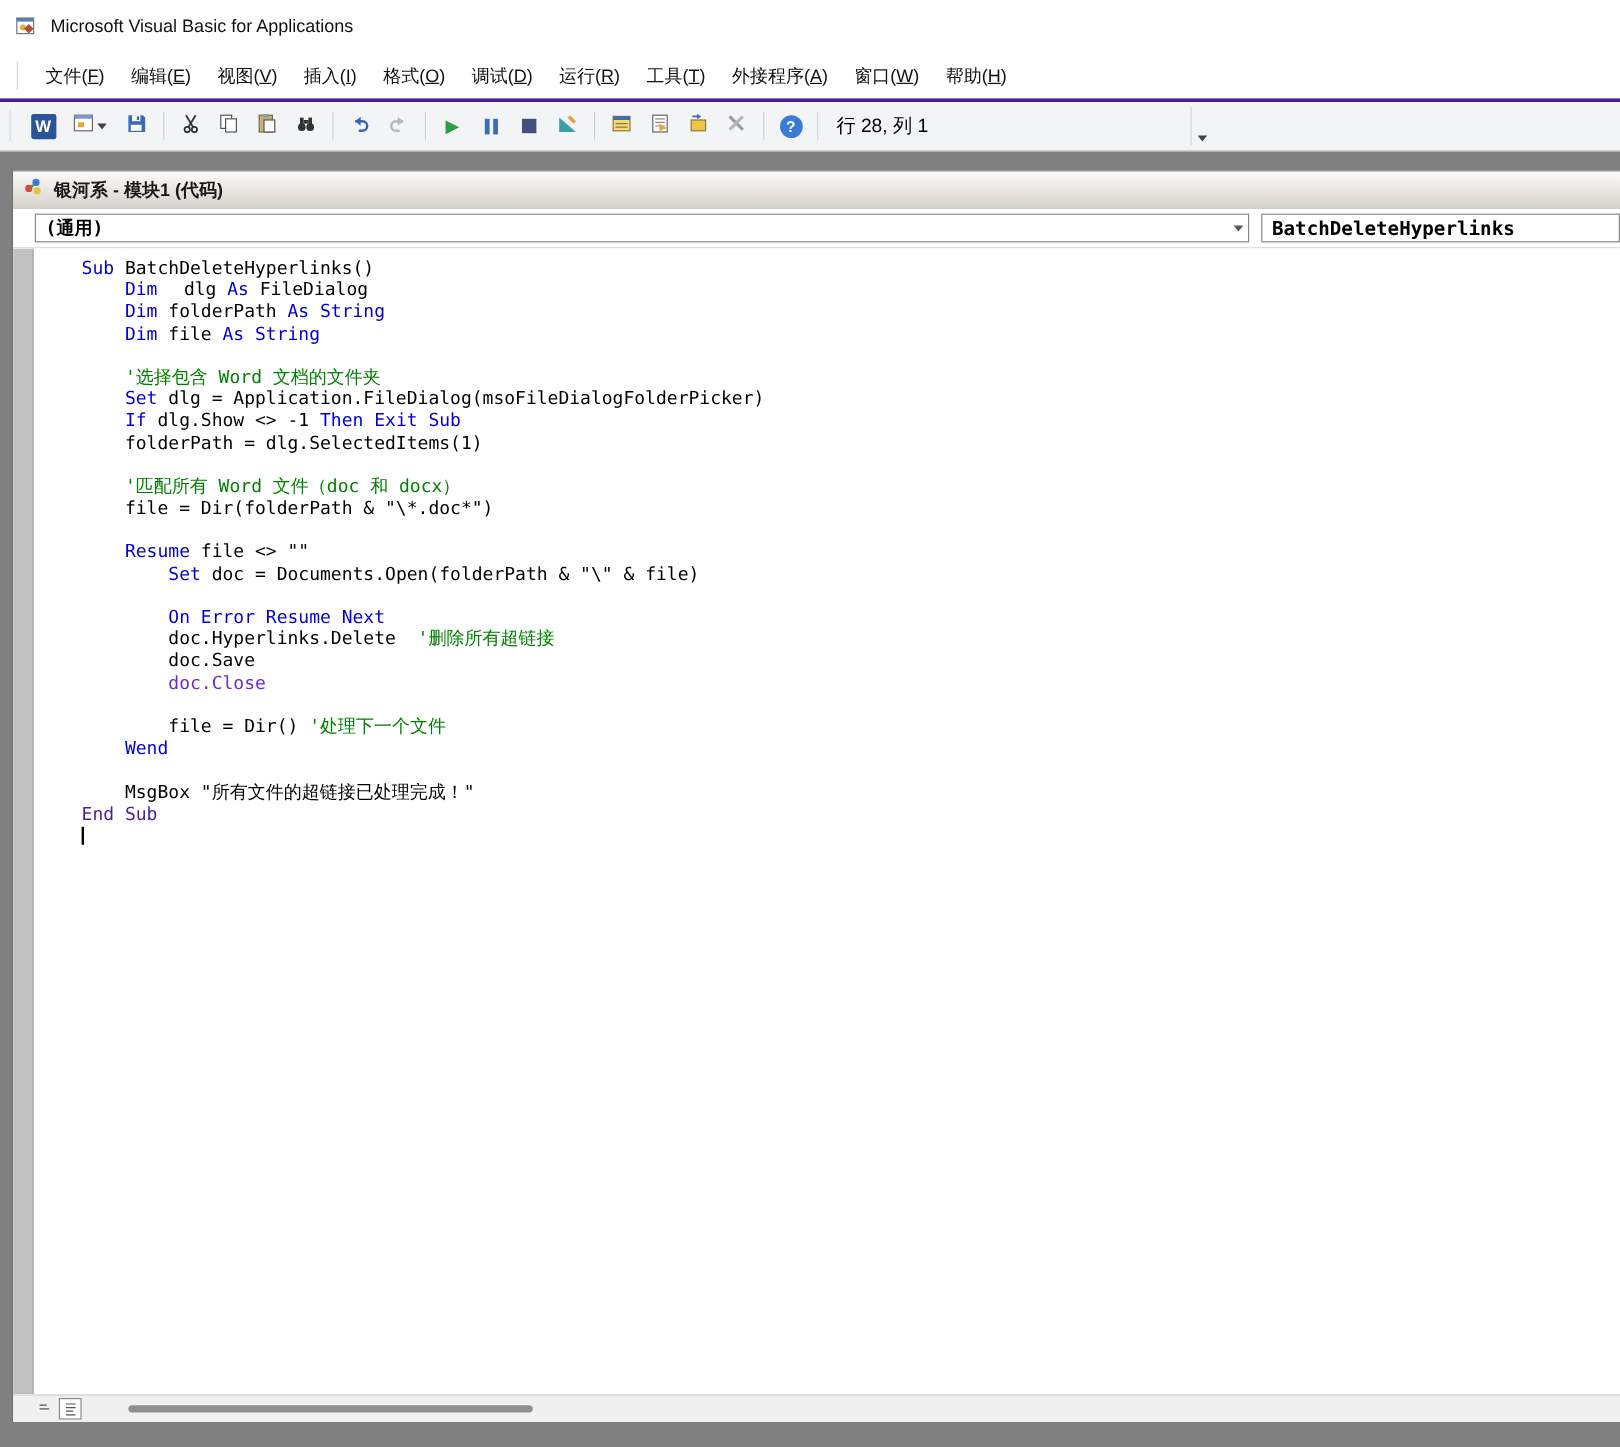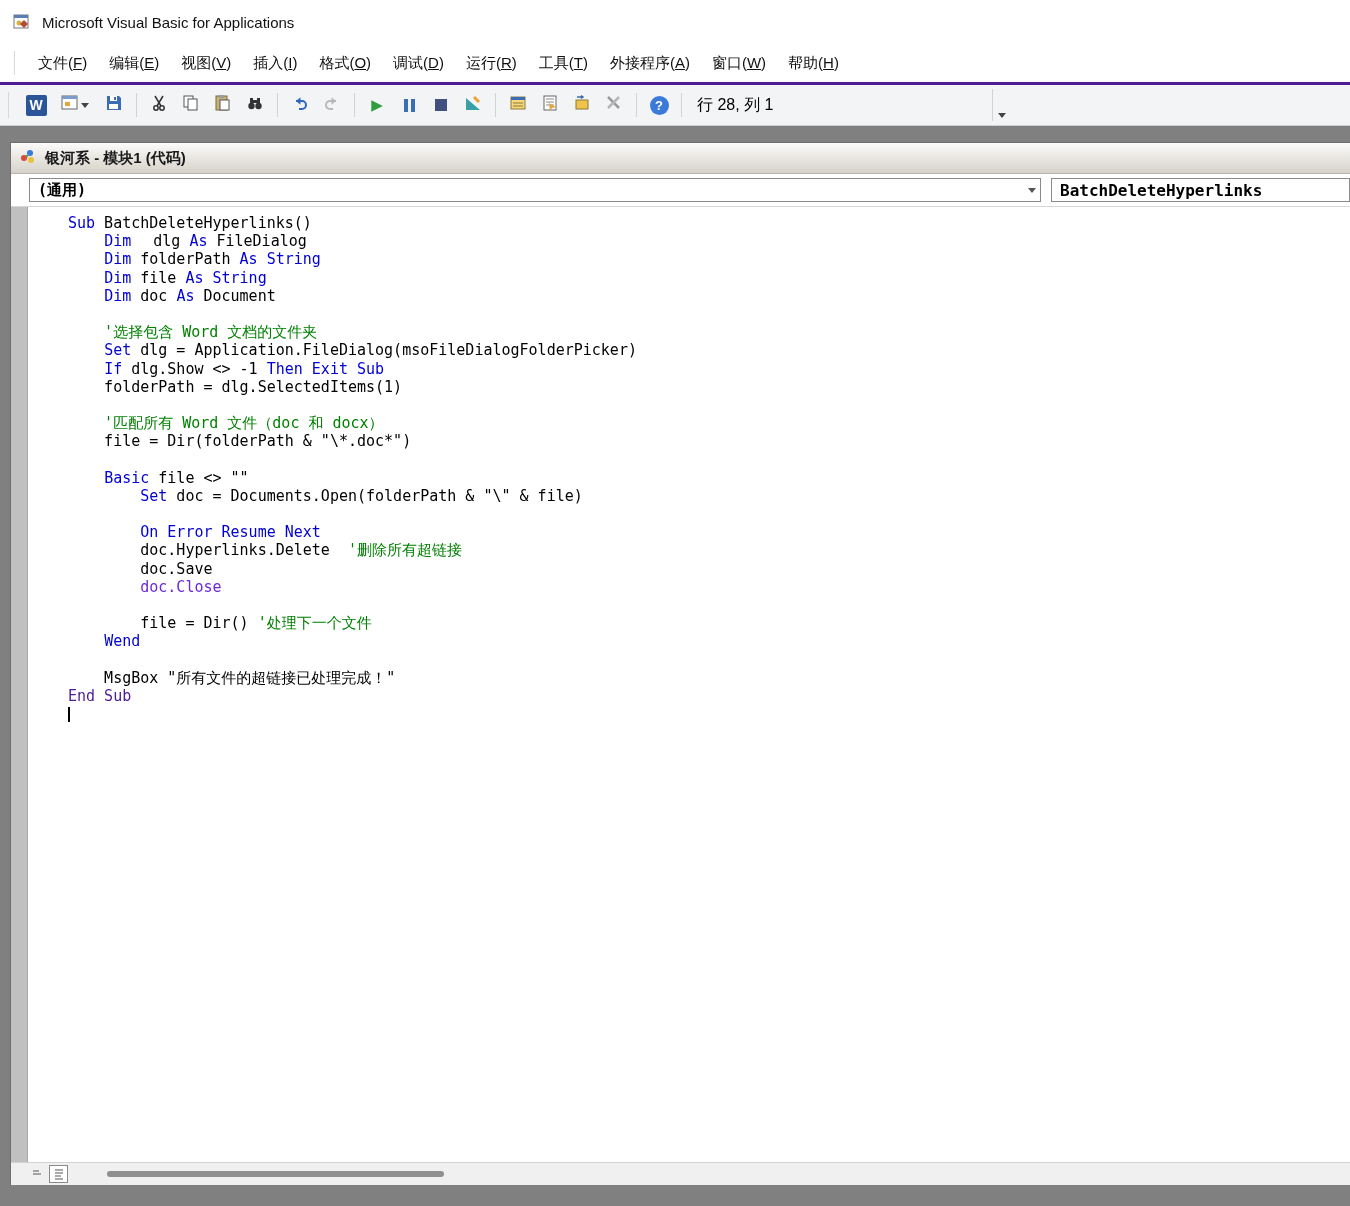--- a/index.html
+++ b/index.html
@@ -313,31 +313,30 @@
         </div>
       </div>
 
       <div class="code-body">
         <div class="margin-bar"></div>
         <div class="code-editor">
             <div class="code-line"><span style="color: rgb(0, 0, 212);">Sub</span><span style="color: rgb(0, 0, 0);"> BatchDeleteHyperlinks()</span></div>
             <div class="code-line"><span style="color: rgb(0, 0, 0);">    </span><span style="color: rgb(0, 0, 212);">Dim</span><span style="color: rgb(0, 0, 0); margin-left: 13px;"> dlg </span><span style="color: rgb(0, 0, 212);">As</span><span style="color: rgb(0, 0, 0);"> FileDialog</span></div>
             <div class="code-line"><span style="color: rgb(0, 0, 0);">    </span><span style="color: rgb(0, 0, 212);">Dim</span><span style="color: rgb(0, 0, 0);"> folderPath </span><span style="color: rgb(0, 0, 212);">As</span><span style="color: rgb(0, 0, 0);"> </span><span style="color: rgb(0, 0, 212);">String</span></div>
             <div class="code-line"><span style="color: rgb(0, 0, 0);">    </span><span style="color: rgb(0, 0, 212);">Dim</span><span style="color: rgb(0, 0, 0);"> file </span><span style="color: rgb(0, 0, 212);">As</span><span style="color: rgb(0, 0, 0);"> </span><span style="color: rgb(0, 0, 212);">String</span></div>
-            <div class="code-line"><span style="color: rgb(0, 0, 0);">    </span><span style="color: rgb(0, 0, 212);">Dim</span><span style="color: rgb(0, 0, 0);"> doc </span><span style="color: rgb(0, 0, 212);">As</span><span style="color: rgb(0, 0, 0);"> Document</span></div>
             <div class="code-line">&nbsp;</div>
             <div class="code-line"><span style="color: rgb(0, 128, 0);">    '选择包含 Word 文档的文件夹</span></div>
             <div class="code-line"><span style="color: rgb(0, 0, 0);">    </span><span style="color: rgb(0, 0, 212);">Set</span><span style="color: rgb(0, 0, 0);"> dlg = Application.FileDialog(msoFileDialogFolderPicker)</span></div>
             <div class="code-line"><span style="color: rgb(0, 0, 0);">    </span><span style="color: rgb(0, 0, 212);">If</span><span style="color: rgb(0, 0, 0);"> dlg.Show &lt;&gt; -1 </span><span style="color: rgb(0, 0, 212);">Then</span><span style="color: rgb(0, 0, 0);"> </span><span style="color: rgb(0, 0, 212);">Exit</span><span style="color: rgb(0, 0, 0);"> </span><span style="color: rgb(0, 0, 212);">Sub</span></div>
             <div class="code-line"><span style="color: rgb(0, 0, 0);">    folderPath = dlg.SelectedItems(1)</span></div>
             <div class="code-line">&nbsp;</div>
             <div class="code-line"><span style="color: rgb(0, 128, 0);">    '匹配所有 Word 文件（doc 和 docx）</span></div>
             <div class="code-line"><span style="color: rgb(0, 0, 0);">    file = Dir(folderPath &amp; "\*.doc*")</span></div>
             <div class="code-line">&nbsp;</div>
-            <div class="code-line"><span style="color: rgb(0, 0, 0);">    </span><span style="color: rgb(0, 0, 212);">Basic</span><span style="color: rgb(0, 0, 0);"> file &lt;&gt; ""</span></div>
+            <div class="code-line"><span style="color: rgb(0, 0, 0);">    </span><span style="color: rgb(0, 0, 212);">Resume</span><span style="color: rgb(0, 0, 0);"> file &lt;&gt; ""</span></div>
             <div class="code-line"><span style="color: rgb(0, 0, 0);">        </span><span style="color: rgb(0, 0, 212);">Set</span><span style="color: rgb(0, 0, 0);"> doc = Documents.Open(folderPath &amp; "\" &amp; file)</span></div>
             <div class="code-line">&nbsp;</div>
             <div class="code-line"><span style="color: rgb(0, 0, 0);">        </span><span style="color: rgb(0, 0, 212);">On Error Resume Next</span></div>
             <div class="code-line"><span style="color: rgb(0, 0, 0);">        doc.Hyperlinks.Delete  </span><span style="color: rgb(0, 128, 0);">'删除所有超链接</span></div>
             <div class="code-line"><span style="color: rgb(0, 0, 0);">        doc.Save</span></div>
             <div class="code-line"><span style="color: #6d28d9;">        doc.Close</span></div>
             <div class="code-line">&nbsp;</div>
             <div class="code-line"><span style="color: rgb(0, 0, 0);">        file = Dir() </span><span style="color: rgb(0, 128, 0);">'处理下一个文件</span></div>
             <div class="code-line"><span style="color: rgb(0, 0, 0);">    </span><span style="color: rgb(0, 0, 212);">Wend</span></div>
             <div class="code-line">&nbsp;</div>

